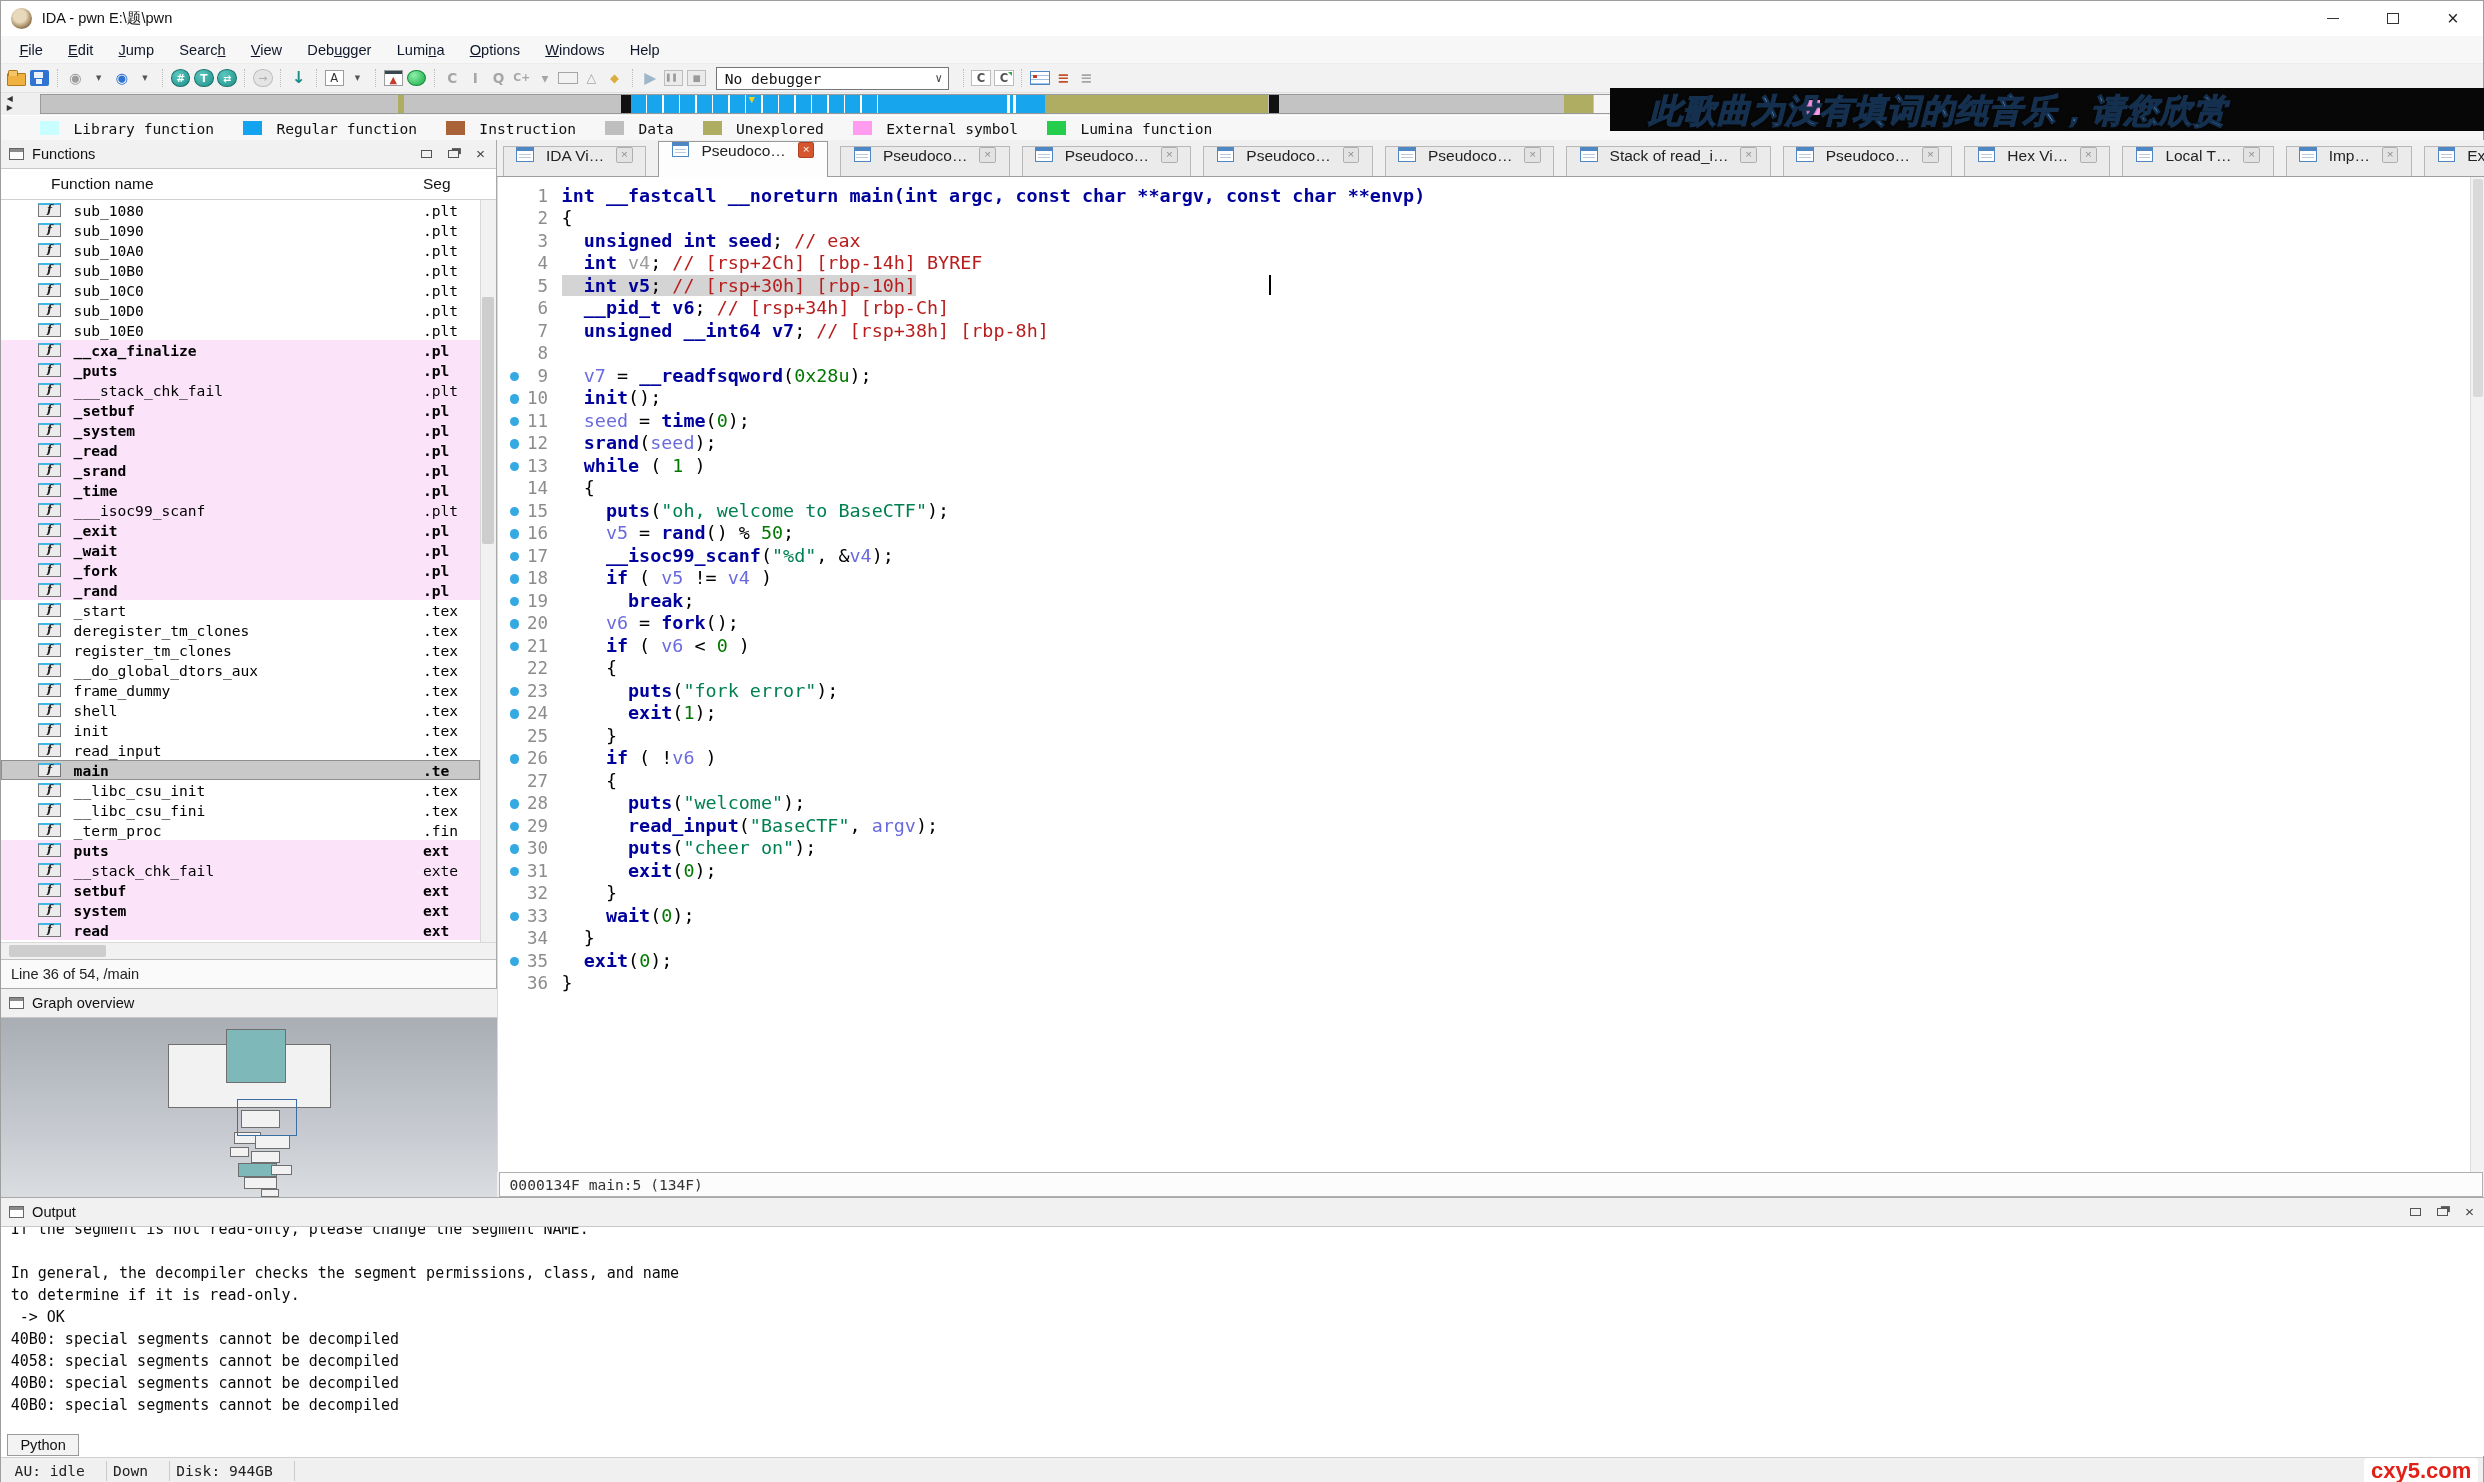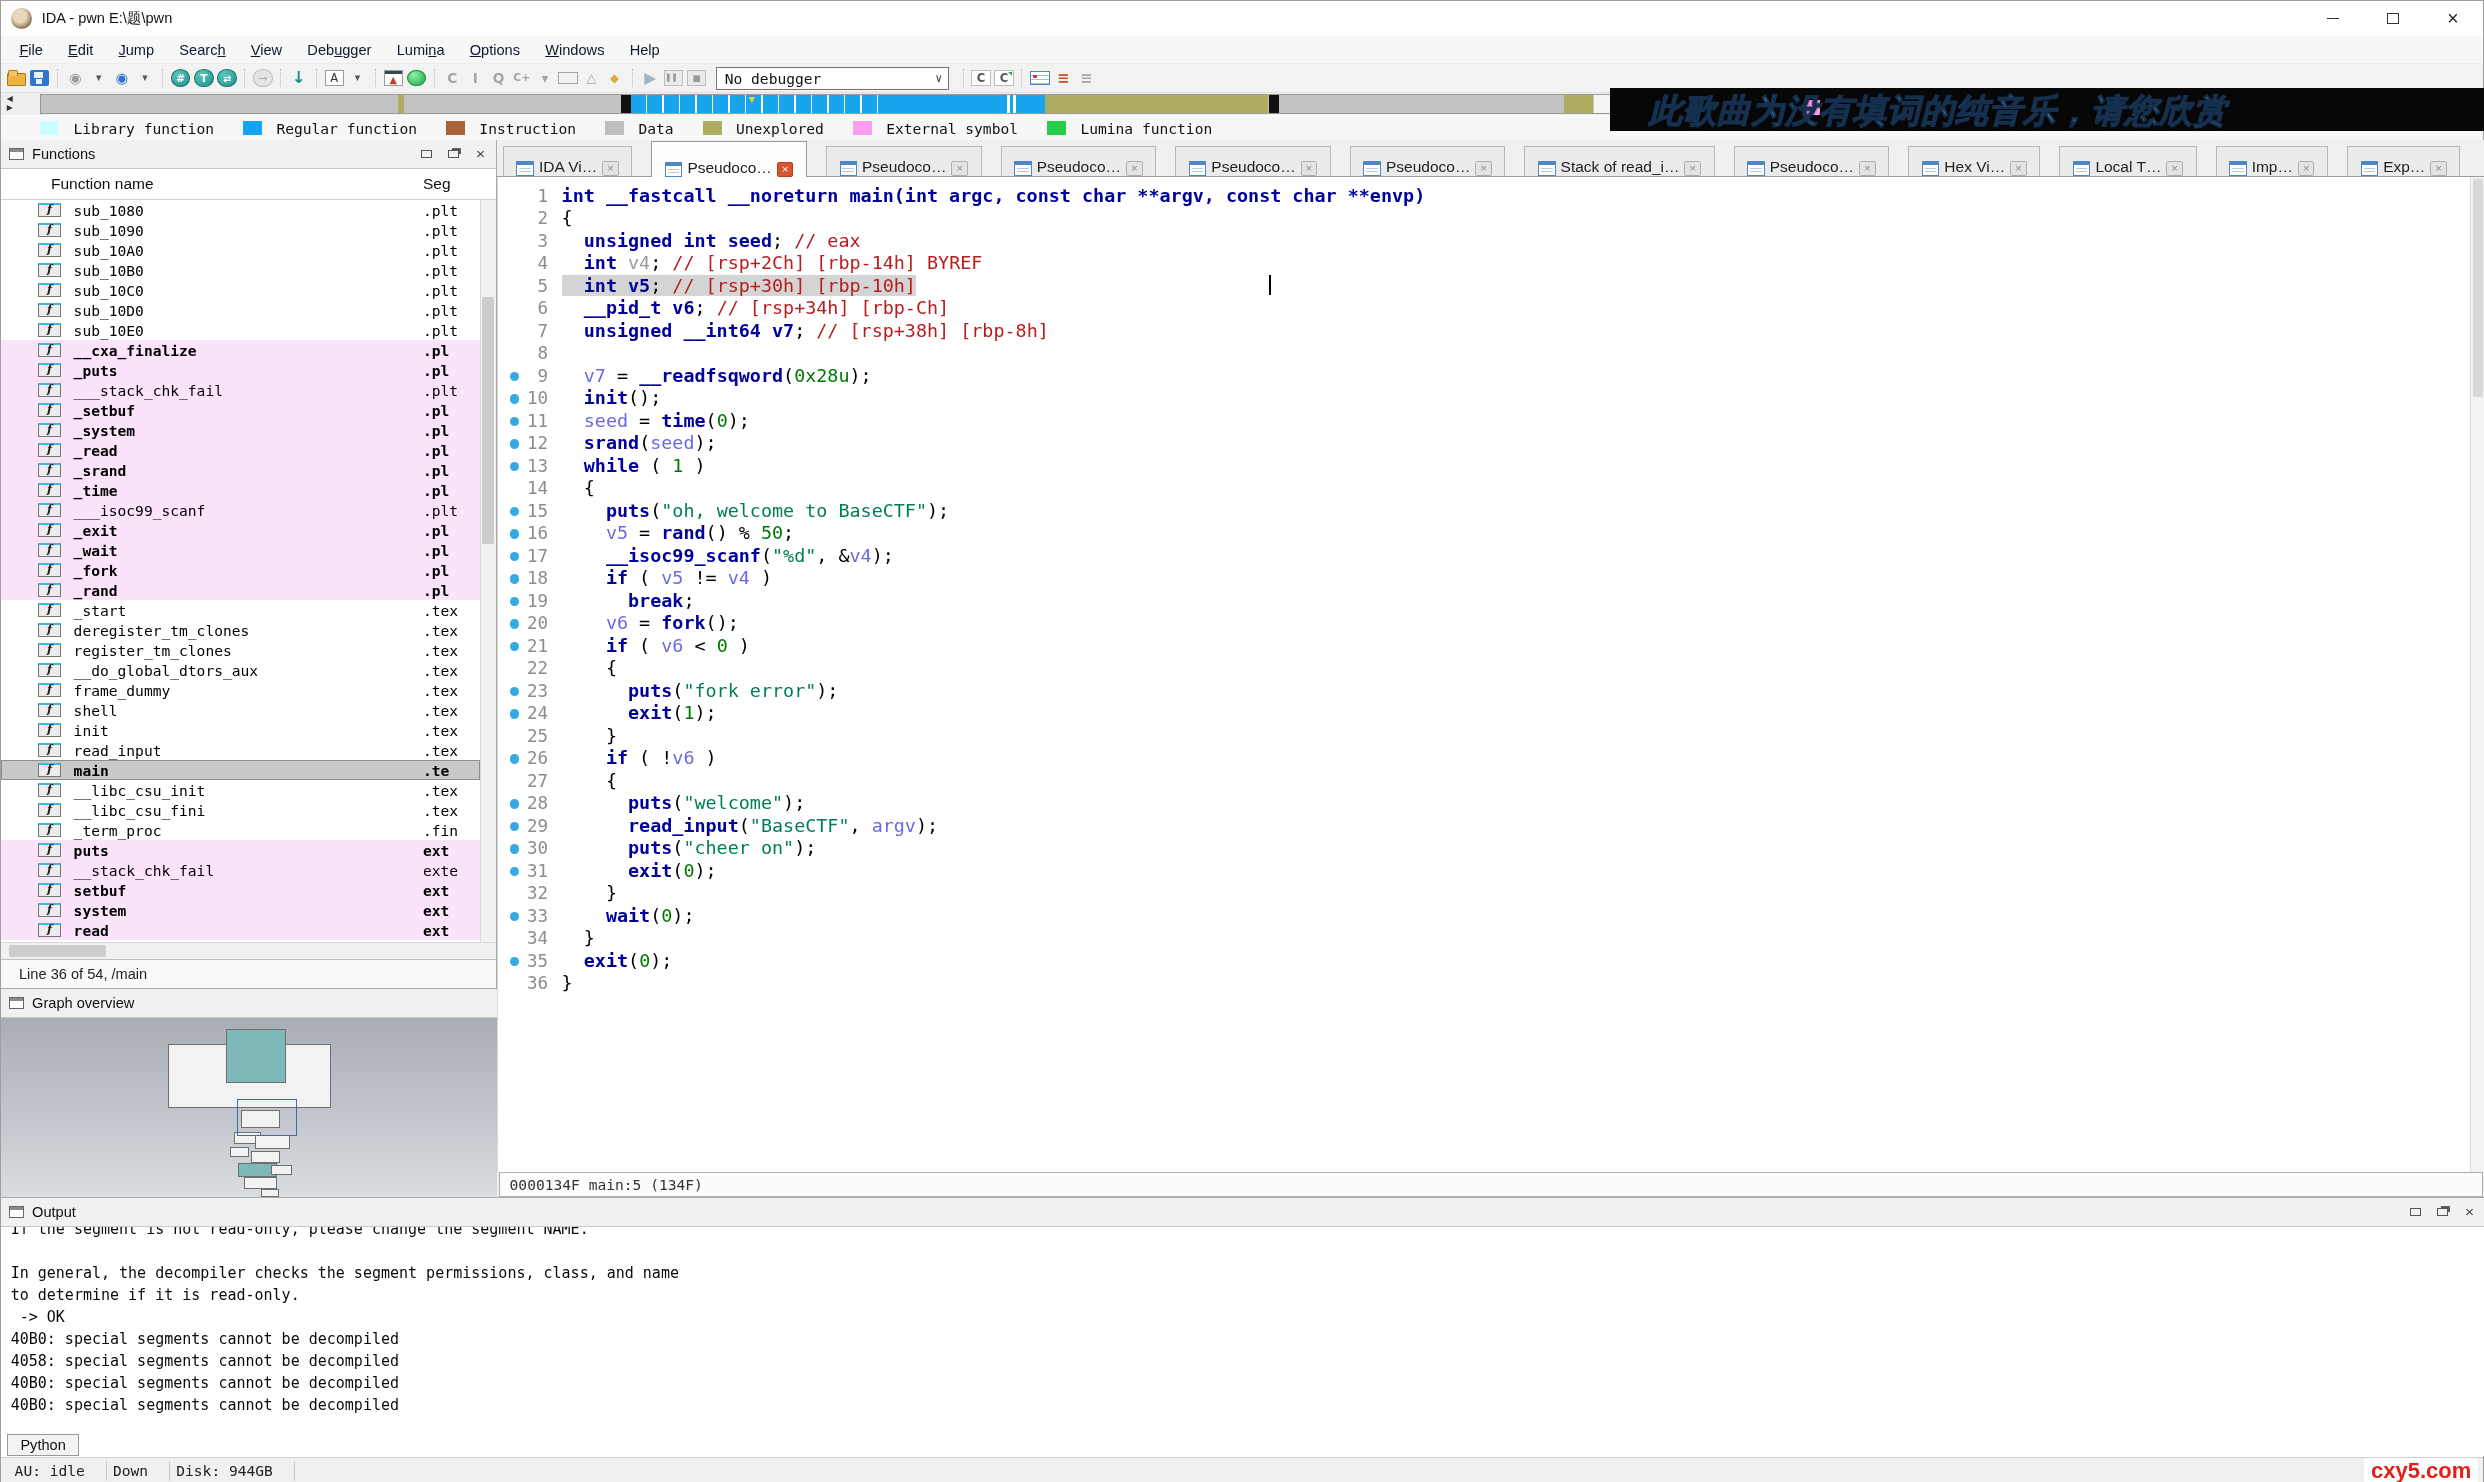--- a/index.html
+++ b/index.html
@@ -128,35 +128,35 @@
   .fn-row.sel{background:#c9c9c9;font-weight:bold;box-shadow:inset 0 0 0 1px #8f8f8f}
   .f-icon{display:inline-block;width:23px;height:14.6px;background:#ececec;border:1px solid #777;
     border-top:2.9px solid #3fb8e8;margin:0 12.6px 0 37px;font:italic bold 11.6px/9.7px "DejaVu Serif",serif;
     color:#222;text-align:center;flex:none}
   .fn-seg{position:absolute;left:422px;width:56px;overflow:hidden}
   #fn-vscroll{position:absolute;right:0;top:60px;width:16.5px;height:742px;background:#f1f1f1;border-left:1px solid #d8d8d8}
   #fn-vscroll .handle{position:absolute;left:1.9px;right:1.9px;top:97px;height:247px;background:#cdcdcd;border-radius:1.9px}
   #fn-hscroll{height:16.5px;background:#f1f1f1;border-top:1px solid #d8d8d8;position:relative}
   #fn-hscroll .handle{position:absolute;top:1.9px;bottom:1.9px;left:7.8px;width:97px;background:#cdcdcd;border-radius:1.9px}
   #fn-status{height:29px;border-top:1px solid #c0c0c0;background:#fafafa;font-size:14.6px;color:#222;
-    display:flex;align-items:center;padding-left:18px}
+    display:flex;align-items:center;padding-left:10px}
 
   
   #graph{position:absolute;left:0;top:987px;width:600px;height:210px;border-right:1px solid #a9a9a9;
     border-top:1px solid #a9a9a9;display:flex;flex-direction:column;background:#fff}
   #graph-canvas{flex:1;position:relative;background:linear-gradient(180deg,#a9aeb4 0%,#c6cad0 62%,#dadde0 100%);overflow:hidden}
   .gnode{position:absolute;border:1px solid #6f6f6f;background:#f2f2f2}
   .gnode.teal{background:#7fb8b8}
   .gview{position:absolute;border:1.9px solid #3a6ea5;background:transparent}
 
   
   #main{position:absolute;left:496px;top:139px;width:1988px;height:1058px;background:#f0f0f0;
     display:flex;flex-direction:column}
   #tabbar{height:37px;display:flex;align-items:flex-end;border-bottom:1px solid #9e9e9e;padding-left:5.8px;background:#f0f0f0}
-  .tab{display:inline-flex;align-items:flex-end;gap:5px;padding:0 12.6px;margin-right:19px;height:30px;
+  .tab{display:inline-flex;align-items:flex-start;gap:12px;padding:0 12.6px;margin-right:12px;height:30px;
     background:#ebebeb;border:1px solid #b8b8b8;border-bottom:none;font-size:15.5px;color:#222;white-space:nowrap}
   .tab.active{height:36px;background:#fdfdfd;border-color:#999;margin-bottom:-1px;z-index:2}
   .tab-icon{width:17.5px;height:14.6px;border:1px solid #4f87c5;box-shadow:inset 0 2.9px 0 #4f87c5;background:#fff;
     position:relative;flex:none}
   .tab-icon::after{content:"";position:absolute;left:1.9px;right:1.9px;top:5.8px;height:4.9px;
     background:repeating-linear-gradient(180deg,#b9c9dd 0 1px,transparent 1px 2.9px)}
   .tab-close{width:16.5px;height:15.5px;border:1px solid #afafaf;background:#e3e3e3;color:#8f8f8f;
     font-size:11.6px;line-height:12.6px;text-align:center;border-radius:1.9px;flex:none}
   .tab-close.active{background:#d4552e;border-color:#b34020;color:#fff}
   #code-wrap{flex:1;position:relative;background:#fff;overflow:hidden;border-left:1px solid #d8d8d8}

